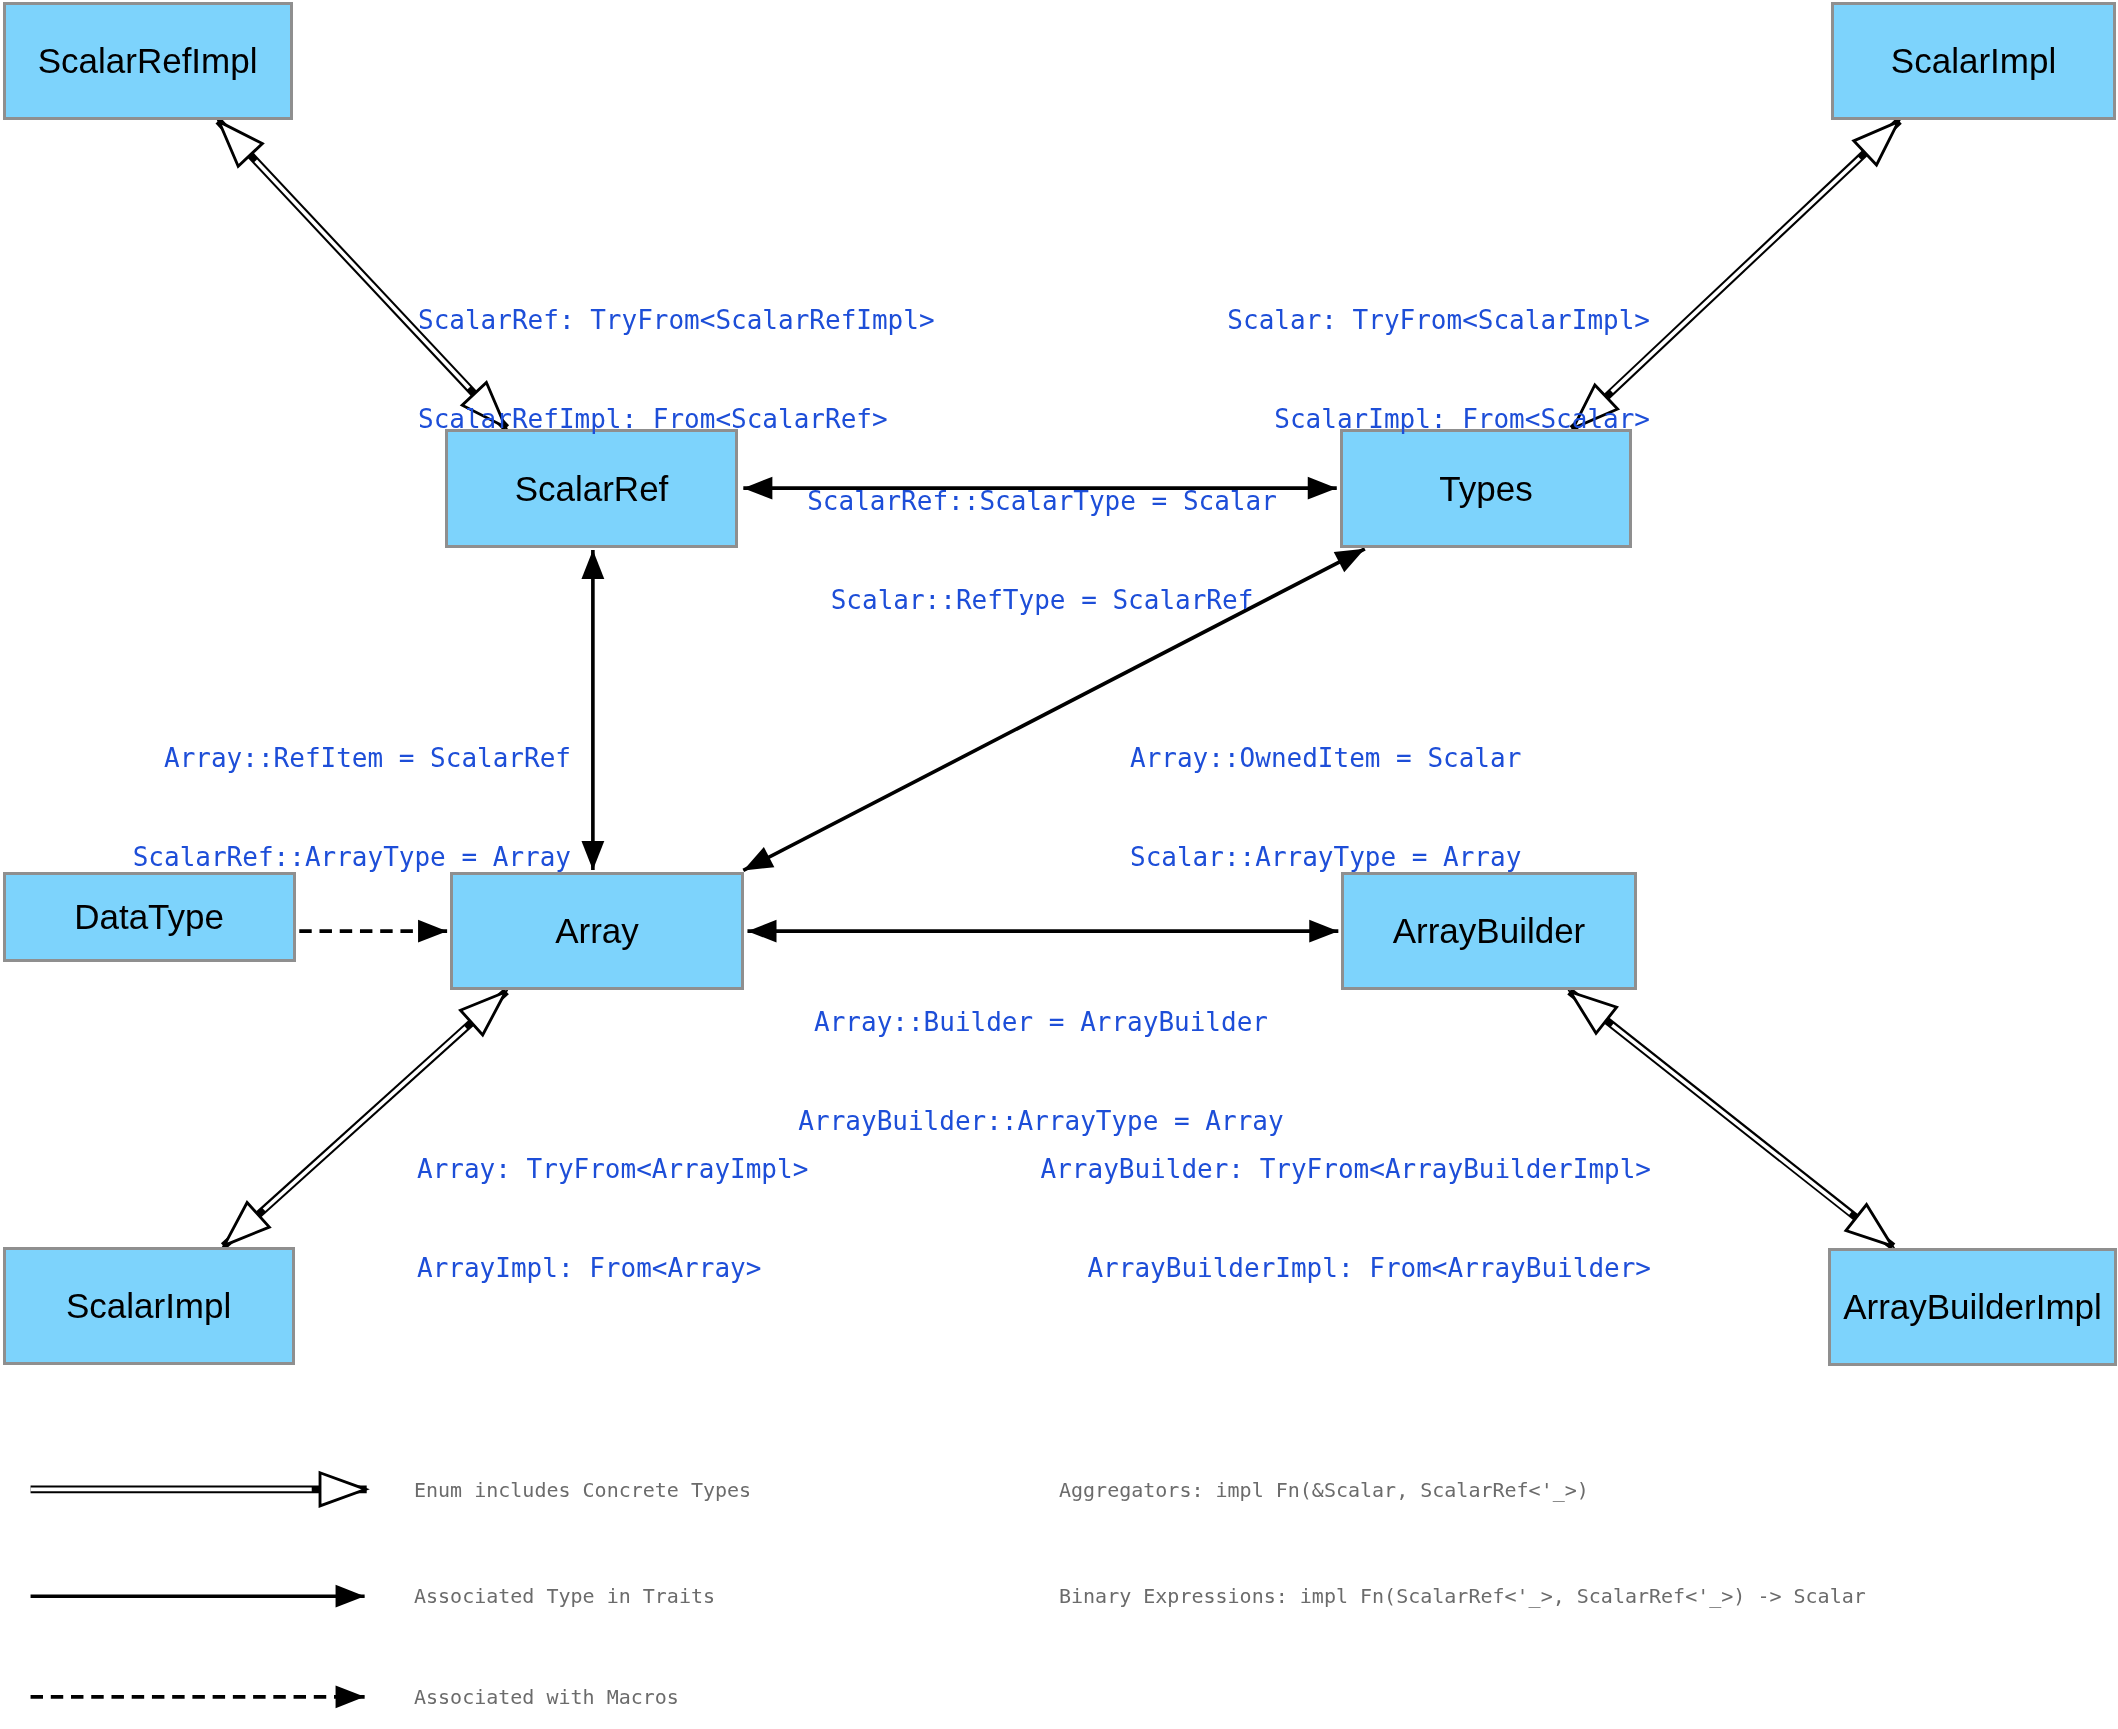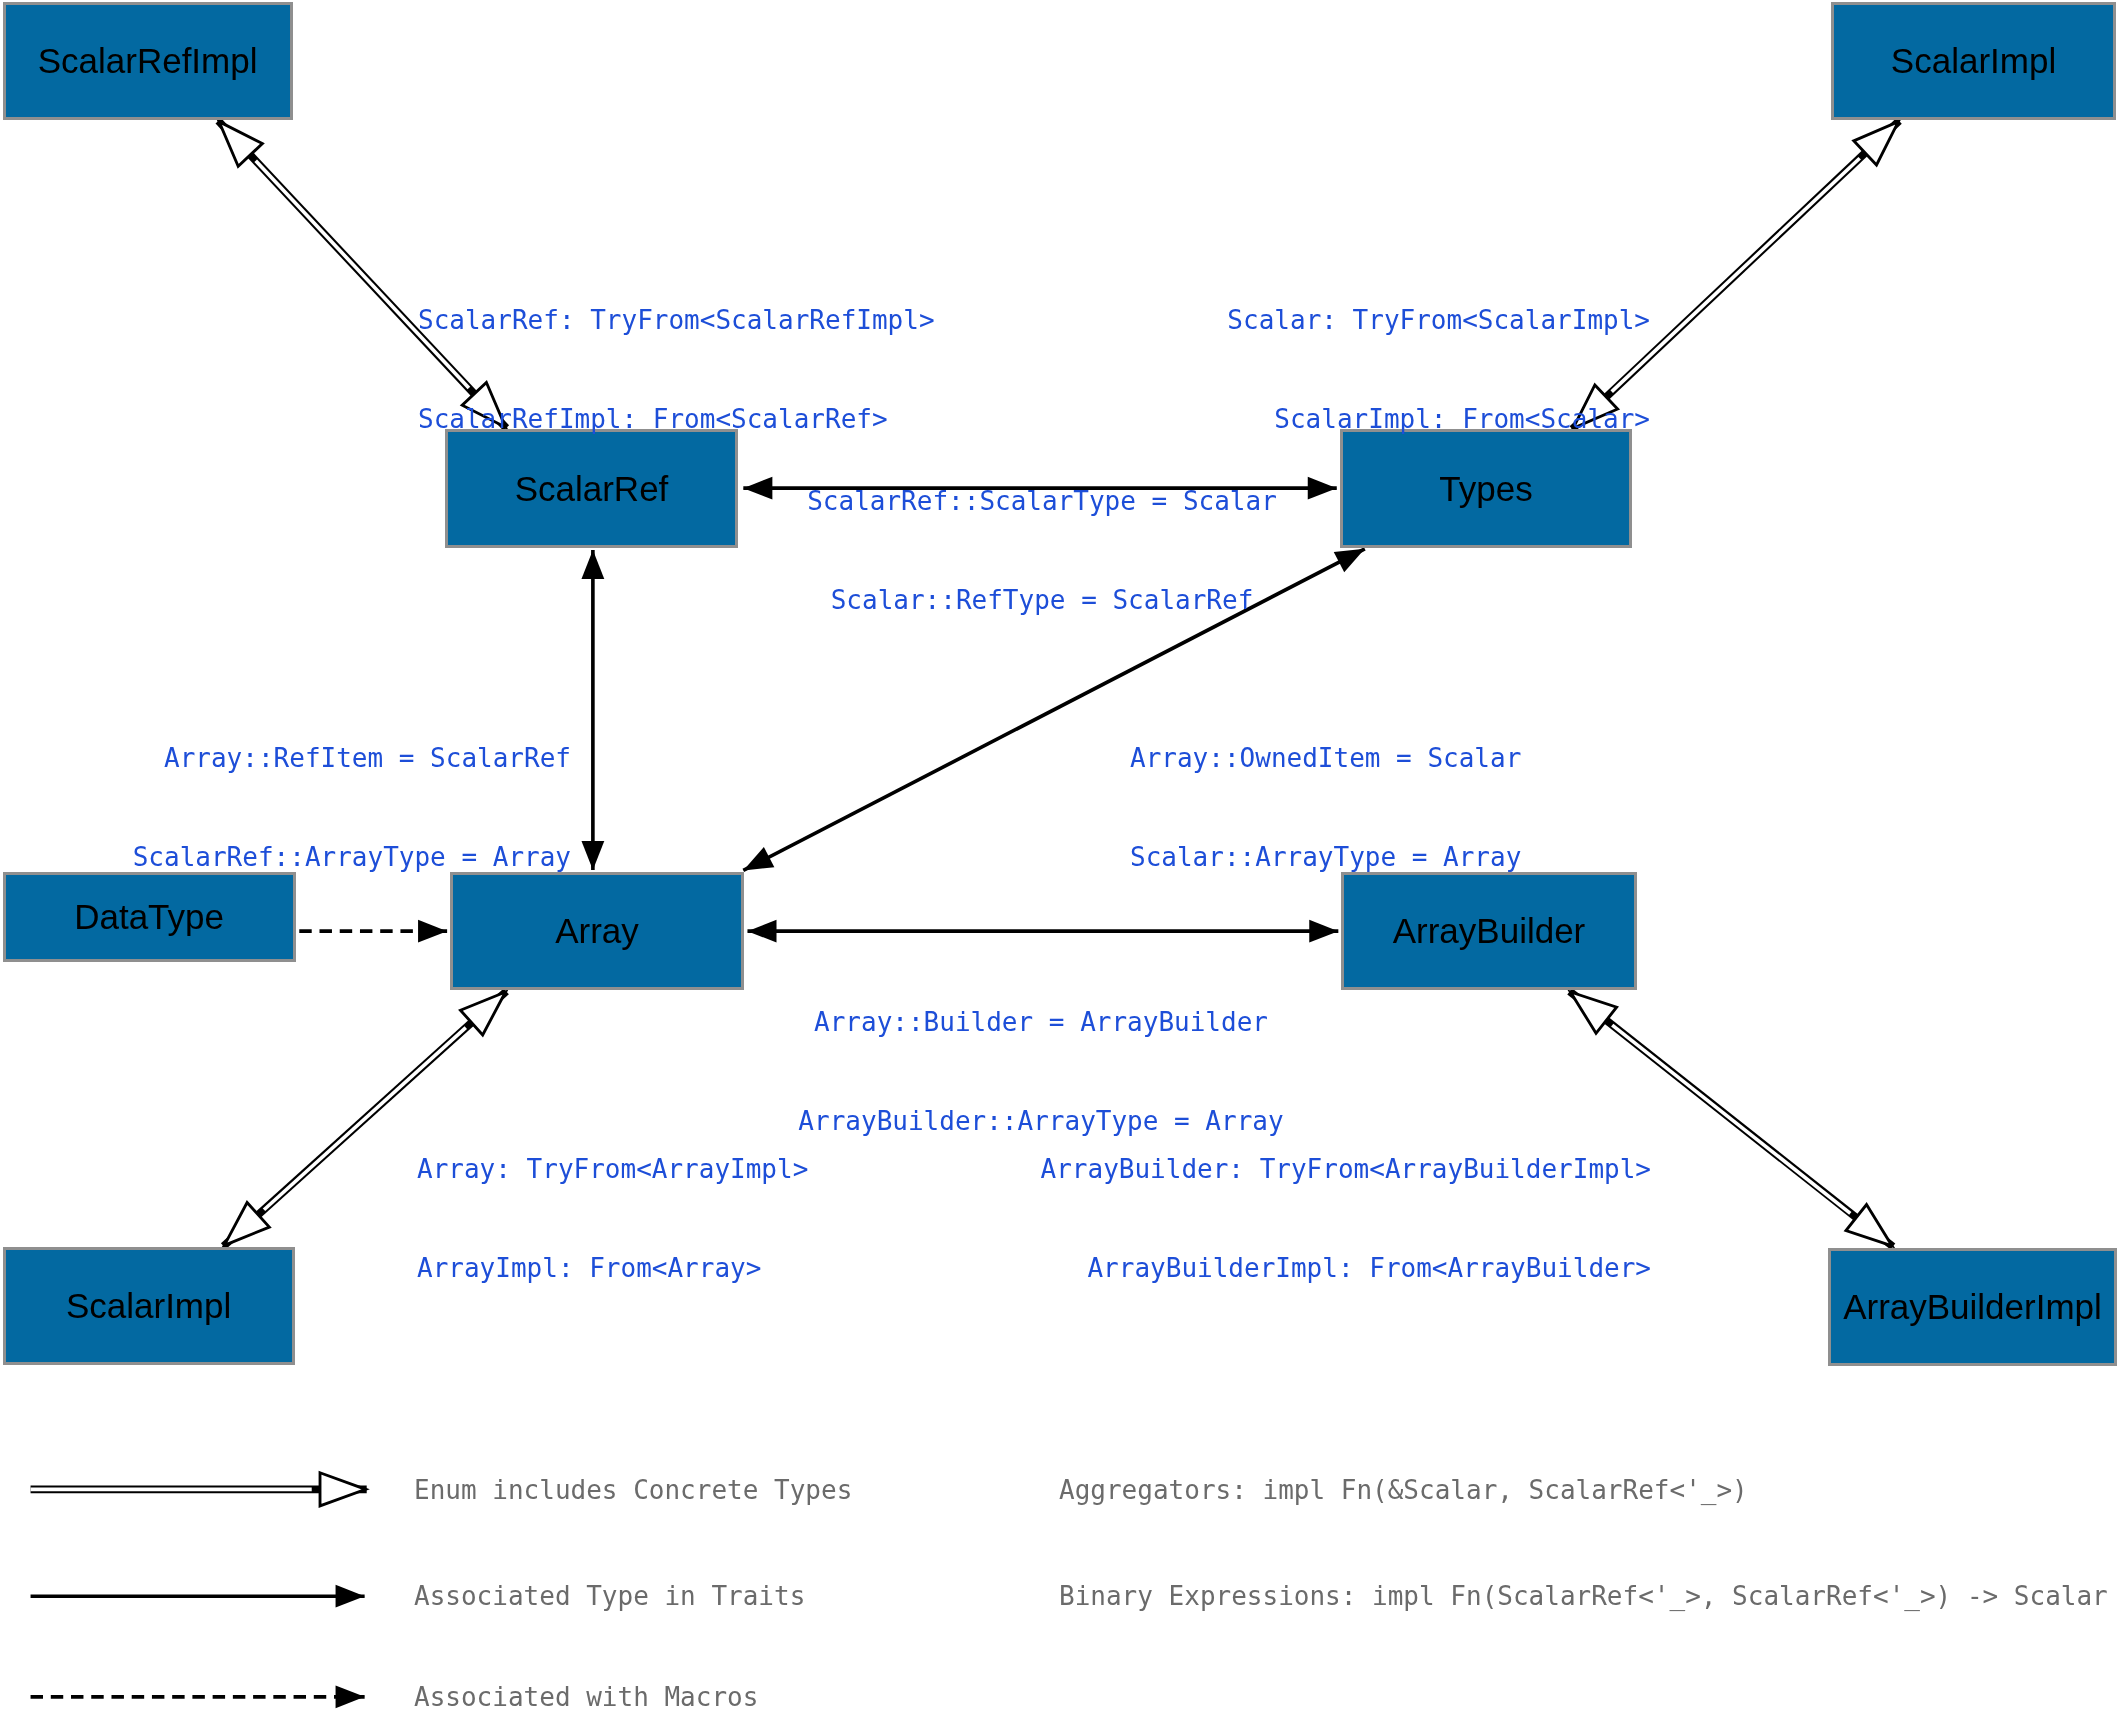--- a/index.html
+++ b/index.html
@@ -8,38 +8,38 @@
     width:2119px;height:1729px;
     background:#ffffff;
     font-family:"Liberation Sans", sans-serif;
     overflow:hidden;
   }
   .arrows{position:absolute;left:0;top:0;width:100%;height:100%;}
   .node{
     position:absolute;
     box-sizing:border-box;
     border:3.1px solid #8f8f8f;
-    background:#0369a1;
+    background:#7dd3fc;
     display:flex;align-items:center;justify-content:center;
     font-size:35px;color:#000000;
     white-space:nowrap;
   }
   .lab{
     position:absolute;
     font-family:"DejaVu Sans Mono", monospace;
     font-size:26px;line-height:33px;
     color:#1d4ed8;
     white-space:pre;
   }
   .lab.right{text-align:right;}
   .lab.center{transform:translateX(-50%);text-align:center;}
   .legend-text{
     position:absolute;
     font-family:"DejaVu Sans Mono", monospace;
-    font-size:26px;line-height:34px;
+    font-size:20px;line-height:34px;
     color:#6b6b6b;
     white-space:pre;
     text-align:center;
   }
 </style>
 </head>
 <body>
 
 <div class="canvas">
 

